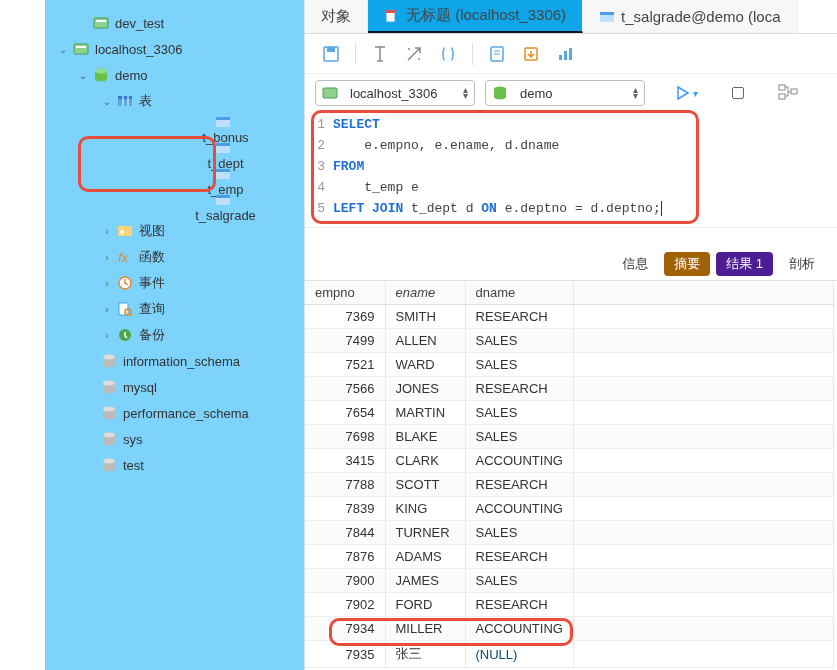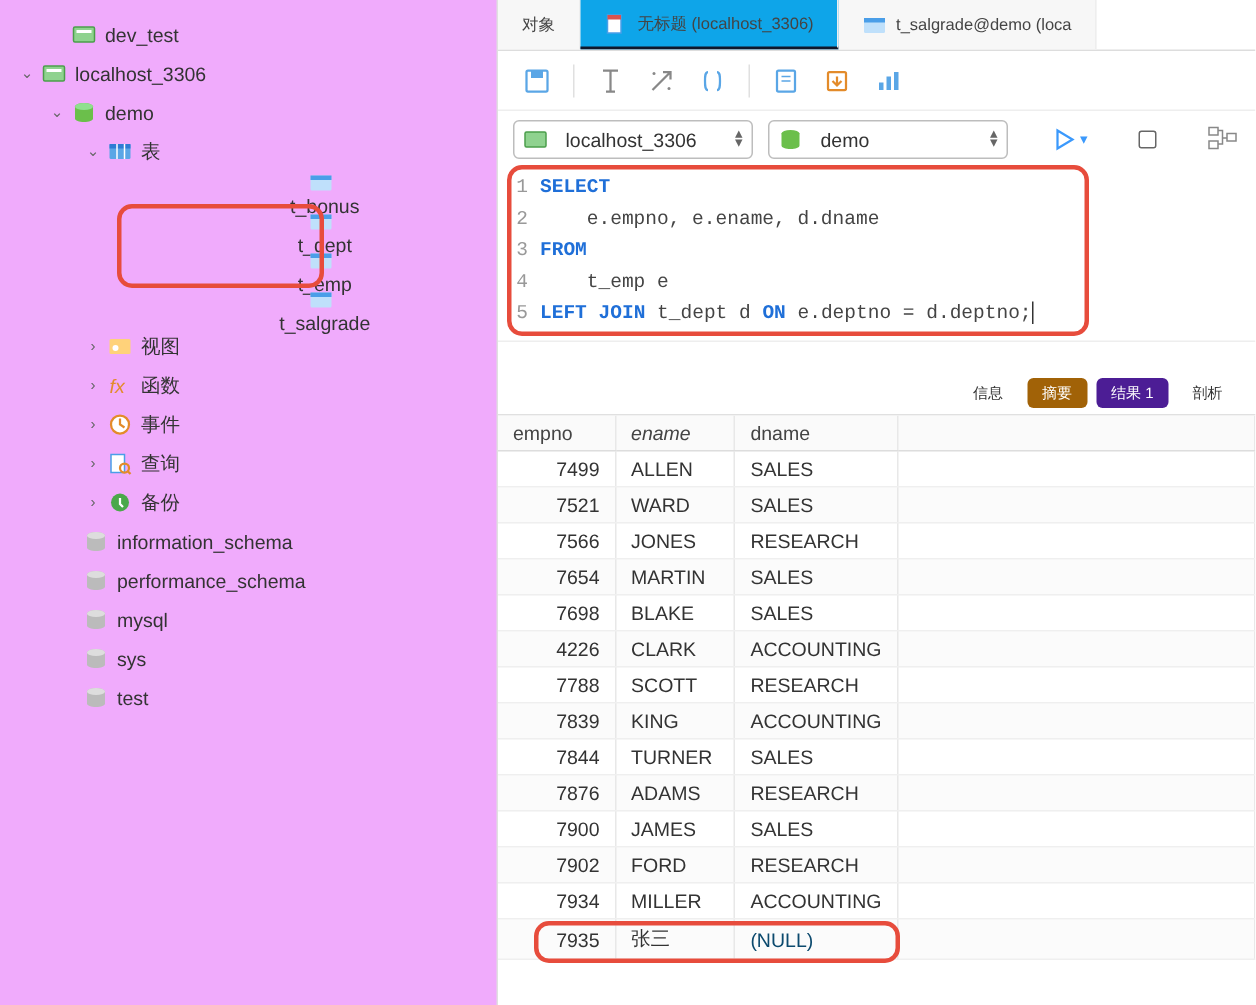--- a/index.html
+++ b/index.html
@@ -13,25 +13,26 @@
     overflow: hidden;
     position: relative;
   }
   .app {
     display: flex;
     width: 100%;
     height: 100%;
   }
   
   .sidebar {
-    width: 332px;
-    background: #f0abfc;
+    width: 260px;
+    background: #7dd3fc;
     border-right: 1px solid #e0e0e0;
     padding-top: 10px;
     user-select: none;
+    margin-left: 45px;
   }
   .tree-item {
     display: flex;
     align-items: center;
     height: 26px;
     padding-left: 12px;
     cursor: default;
     white-space: nowrap;
   }
   .tree-indent-1 { padding-left: 12px; }
@@ -83,21 +84,21 @@
     border-bottom: 1px solid #ddd;
     background: #fff;
     align-items: stretch;
     overflow: hidden;
   }
   .tab {
     padding: 0 16px;
     display: flex;
     align-items: center;
     border-right: 1px solid #eee;
-    font-size: 11px;
+    font-size: 15px;
     color: #444;
     gap: 6px;
     white-space: nowrap;
     cursor: default;
   }
   .tab.active { background: #0ea5e9; border-bottom: 2px solid #0f172a; position: relative; }
   .tab:not(.active) { background: #f7f7f7; }
   .tab .icon { width:16px; height:16px; margin-right: 0; }
 
   
@@ -161,21 +162,21 @@
   .ident { color:#444; }
   .cursor { border-right:1px solid #333; }
 
   
   .result-tabs {
     display:flex;
     justify-content:flex-end;
     gap: 6px;
     padding: 24px 12px 4px 0;
     border-top:1px solid #eee;
-    font-size:10px;
+    font-size:13px;
     align-items:center;
   }
   .result-tab {
     padding:3px 10px;
     border-radius:4px;
     cursor:default;
   }
   .result-tab.active { background:#a16207; color:#fff; }
   .result-tab.active2 { background:#4c1d95; color:#fff; }
 
@@ -365,31 +366,31 @@
       <span class="tree-label">information_schema</span>
     </div>
     <div class="tree-item tree-indent-3">
       <span class="icon">
           <svg viewBox="0 0 16 16">
             <ellipse cx="8" cy="4" rx="6" ry="2.4" fill="#bbb"></ellipse>
             <path d="M2 4v8c0 1.3 2.7 2.4 6 2.4s6-1.1 6-2.4V4" fill="#bbb"></path>
             <ellipse cx="8" cy="4" rx="6" ry="2.4" fill="#ddd"></ellipse>
           </svg>
         </span>
-      <span class="tree-label">performance_schema</span>
+      <span class="tree-label">mysql</span>
     </div>
     <div class="tree-item tree-indent-3">
       <span class="icon">
           <svg viewBox="0 0 16 16">
             <ellipse cx="8" cy="4" rx="6" ry="2.4" fill="#bbb"></ellipse>
             <path d="M2 4v8c0 1.3 2.7 2.4 6 2.4s6-1.1 6-2.4V4" fill="#bbb"></path>
             <ellipse cx="8" cy="4" rx="6" ry="2.4" fill="#ddd"></ellipse>
           </svg>
         </span>
-      <span class="tree-label">mysql</span>
+      <span class="tree-label">performance_schema</span>
     </div>
     <div class="tree-item tree-indent-3">
       <span class="icon">
           <svg viewBox="0 0 16 16">
             <ellipse cx="8" cy="4" rx="6" ry="2.4" fill="#bbb"></ellipse>
             <path d="M2 4v8c0 1.3 2.7 2.4 6 2.4s6-1.1 6-2.4V4" fill="#bbb"></path>
             <ellipse cx="8" cy="4" rx="6" ry="2.4" fill="#ddd"></ellipse>
           </svg>
         </span>
       <span class="tree-label">sys</span>
@@ -549,20 +550,26 @@
         <thead>
           <tr>
             <th class="col-empno">empno</th>
             <th class="col-ename">ename</th>
             <th class="col-dname">dname</th>
             <th style="width:260px"></th>
           </tr>
         </thead>
         <tbody id="grid-body">
             <tr>
+              <td class="num">7369</td>
+              <td>SMITH</td>
+              <td>RESEARCH</td>
+              <td></td>
+            </tr>
+            <tr>
               <td class="num">7499</td>
               <td>ALLEN</td>
               <td>SALES</td>
               <td></td>
             </tr>
             <tr>
               <td class="num">7521</td>
               <td>WARD</td>
               <td>SALES</td>
               <td></td>
@@ -579,21 +586,21 @@
               <td>SALES</td>
               <td></td>
             </tr>
             <tr>
               <td class="num">7698</td>
               <td>BLAKE</td>
               <td>SALES</td>
               <td></td>
             </tr>
             <tr>
-              <td class="num">4226</td>
+              <td class="num">3415</td>
               <td>CLARK</td>
               <td>ACCOUNTING</td>
               <td></td>
             </tr>
             <tr>
               <td class="num">7788</td>
               <td>SCOTT</td>
               <td>RESEARCH</td>
               <td></td>
             </tr>

